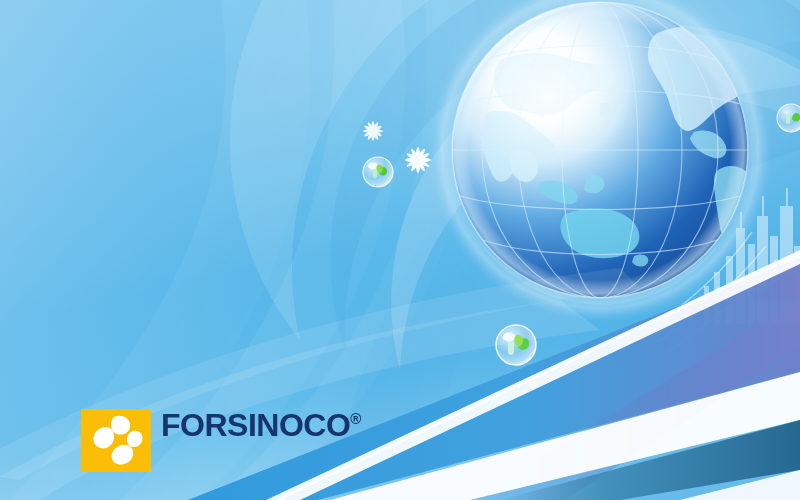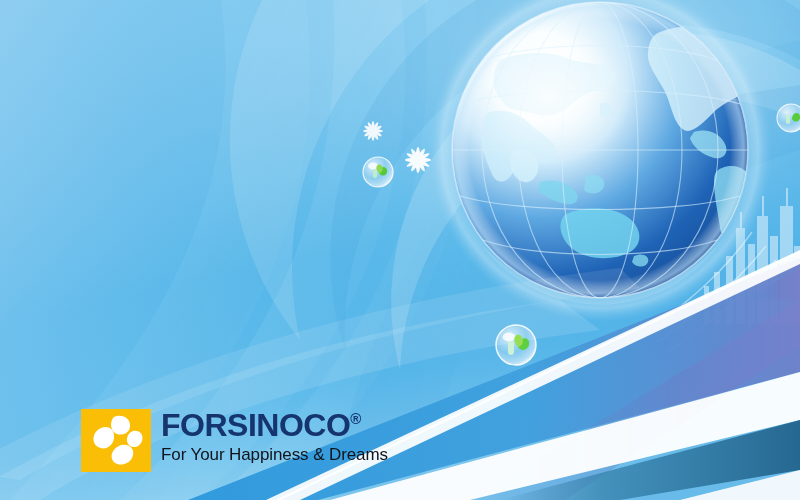--- a/index.html
+++ b/index.html
@@ -383,17 +383,16 @@
                    C 44 32, 46 24, 52 22 Z"></path>
           <path d="M 20 19 C 28 16, 34 21, 33 29 C 32 37, 24 42, 17 38
                    C 10 34, 11 23, 20 19 Z"></path>
           <path d="M 40 36 C 49 34, 55 41, 51 49 C 47 57, 34 58, 31 50
                    C 29 44, 34 38, 40 36 Z"></path>
         </g>
       </svg>
     </div>
     <div class="logo-words">
       <div class="logo-name"><span>FORSINOCO</span><span class="reg">®</span></div>
-      <div class="logo-tagline">For Your Happiness &amp; Dreams</div>
     </div>
   </div>
 
 </div>
 
 </body></html>

